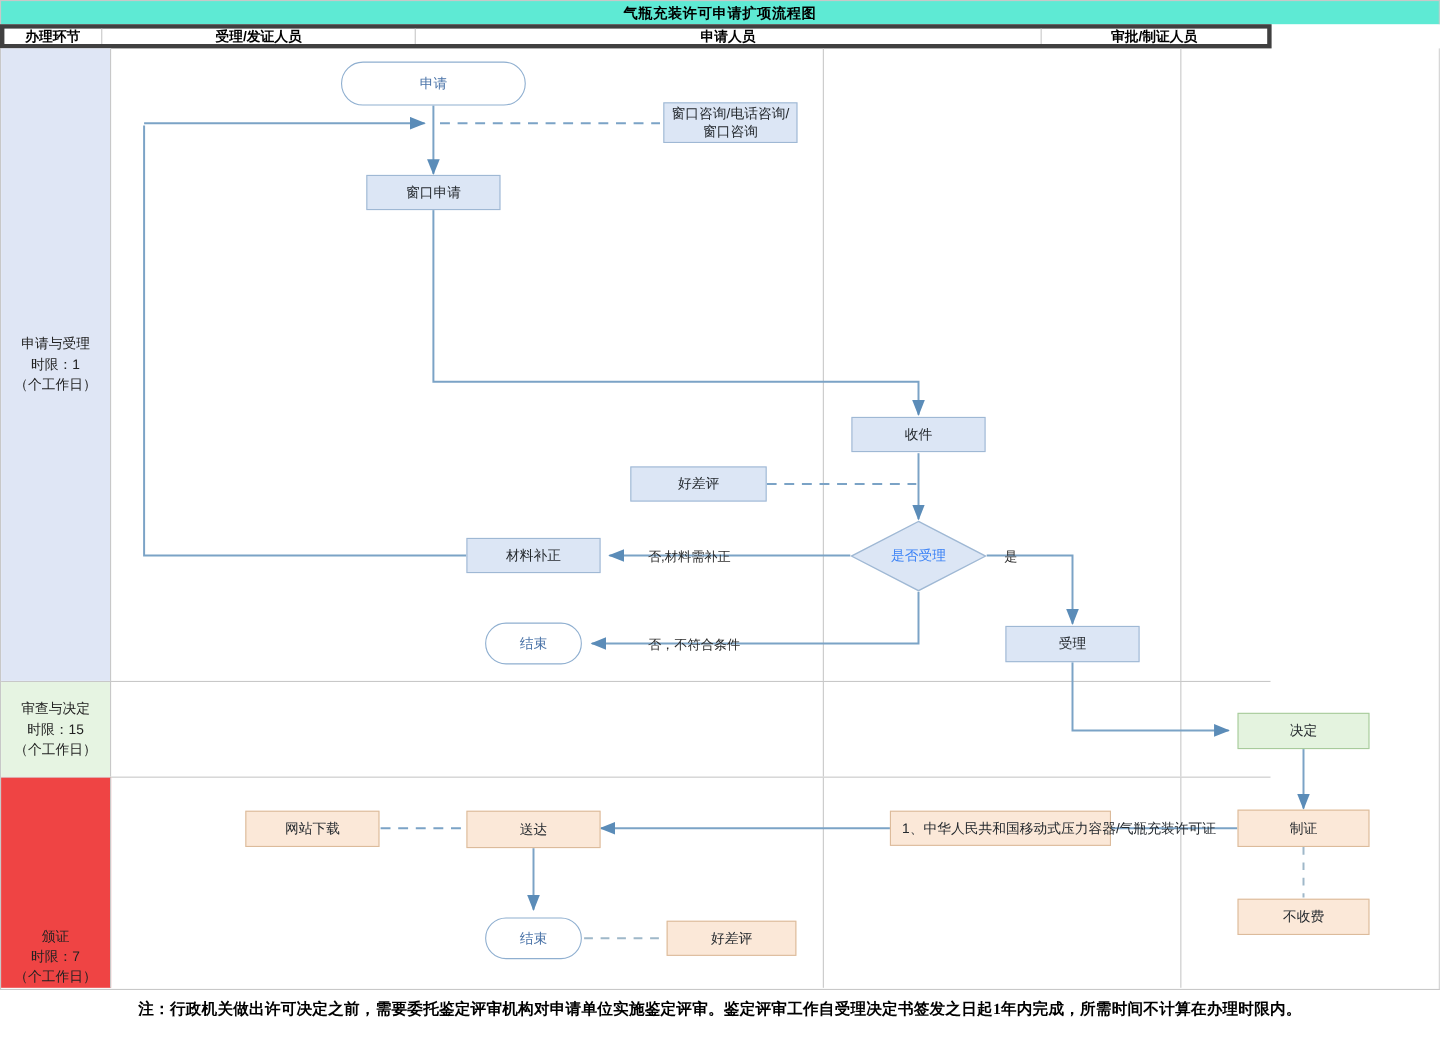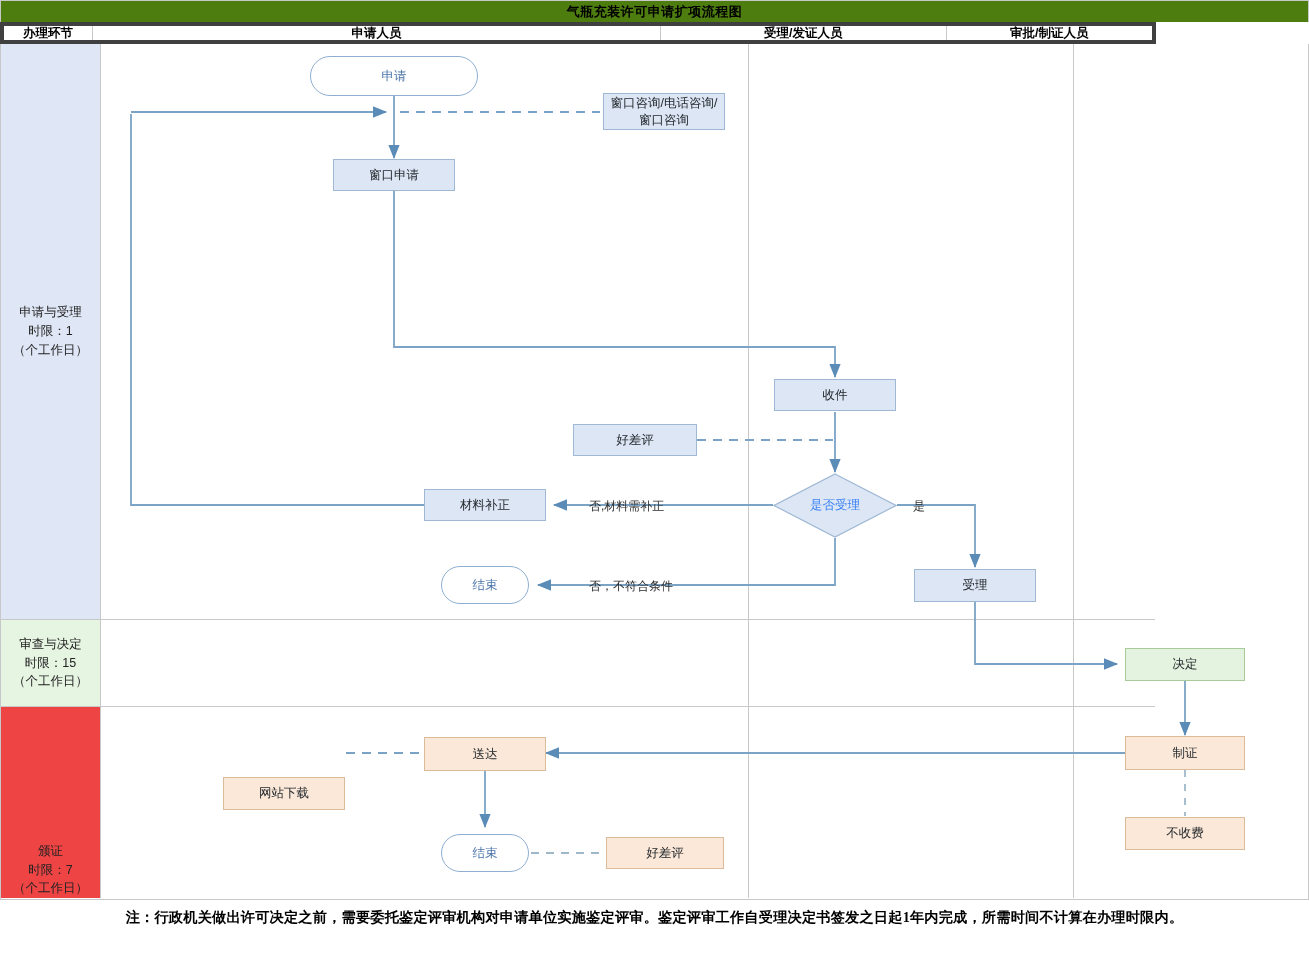--- a/index.html
+++ b/index.html
@@ -16,21 +16,21 @@
     background: #ffffff;
   }
 
   
   .title-bar {
     position: absolute;
     left: 0; top: 0;
     width: 1309px; height: 22px;
     border: 1px solid #c8c8c8;
     border-bottom: none;
-    background: #4d7c0f;
+    background: #5eead4;
     display: flex; align-items: center; justify-content: center;
     font-size: 13px; font-weight: bold; color: #000;
     letter-spacing: .5px;
   }
 
   
   .header-row {
     position: absolute;
     left: 0; top: 22px;
     width: 1156px; height: 22px;
@@ -166,22 +166,22 @@
 </style>
 </head>
 <body>
 
 <div id="page">
 
   <div class="title-bar">气瓶充装许可申请扩项流程图</div>
 
   <div class="header-row">
     <div class="header-cell hc-stage">办理环节</div>
+    <div class="header-cell hc-accept">受理/发证人员</div>
     <div class="header-cell hc-applicant">申请人员</div>
-    <div class="header-cell hc-accept">受理/发证人员</div>
     <div class="header-cell hc-approve">审批/制证人员</div>
   </div>
 
   <div class="grid">
 
     <div class="swim-row row1">
       <div class="stage-cell stage-blue">
         <span>申请与受理</span>
         <span>时限：1</span>
         <span>（个工作日）</span>
@@ -302,26 +302,29 @@
   </div>
 
   <div class="node n-rect-orange" style="left:1125px; top:736px; width:120px; height:34px;">
     <span>制证</span>
   </div>
 
   <div class="node n-rect-orange" style="left:1125px; top:817px; width:120px; height:33px;align-items:center;">
     <span>不收费</span>
   </div>
 
+  <div class="node n-rect-orange" style="left:809px; top:737px; width:201px; height:32px; justify-content:flex-start; padding-left:10px; overflow:visible; white-space:nowrap;">
+    <span>1、中华人民共和国移动式压力容器/气瓶充装许可证</span>
+  </div>
 
   <div class="node n-rect-orange" style="left:424px; top:737px; width:122px; height:34px;">
     <span>送达</span>
   </div>
 
-  <div class="node n-rect-orange" style="left:223px; top:737px; width:122px; height:33px;margin-top:40px;">
+  <div class="node n-rect-orange" style="left:223px; top:737px; width:122px; height:33px;">
     <span>网站下载</span>
   </div>
 
   <div class="node n-oval" style="left:441px; top:834px; width:88px; height:38px;">
     <span>结束</span>
   </div>
 
   <div class="node n-rect-orange" style="left:606px; top:837px; width:118px; height:32px;">
     <span>好差评</span>
   </div>

